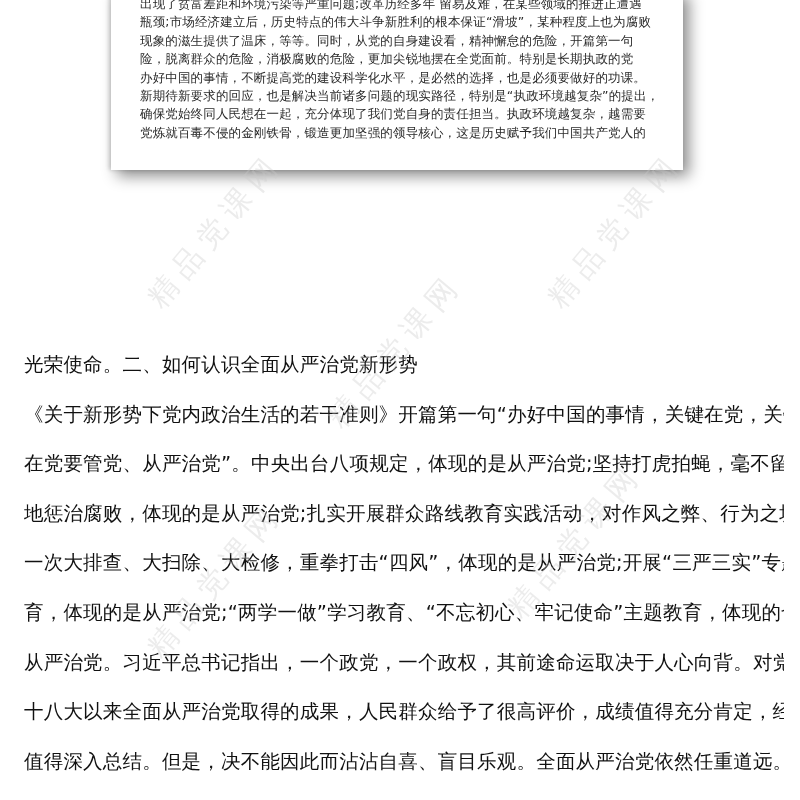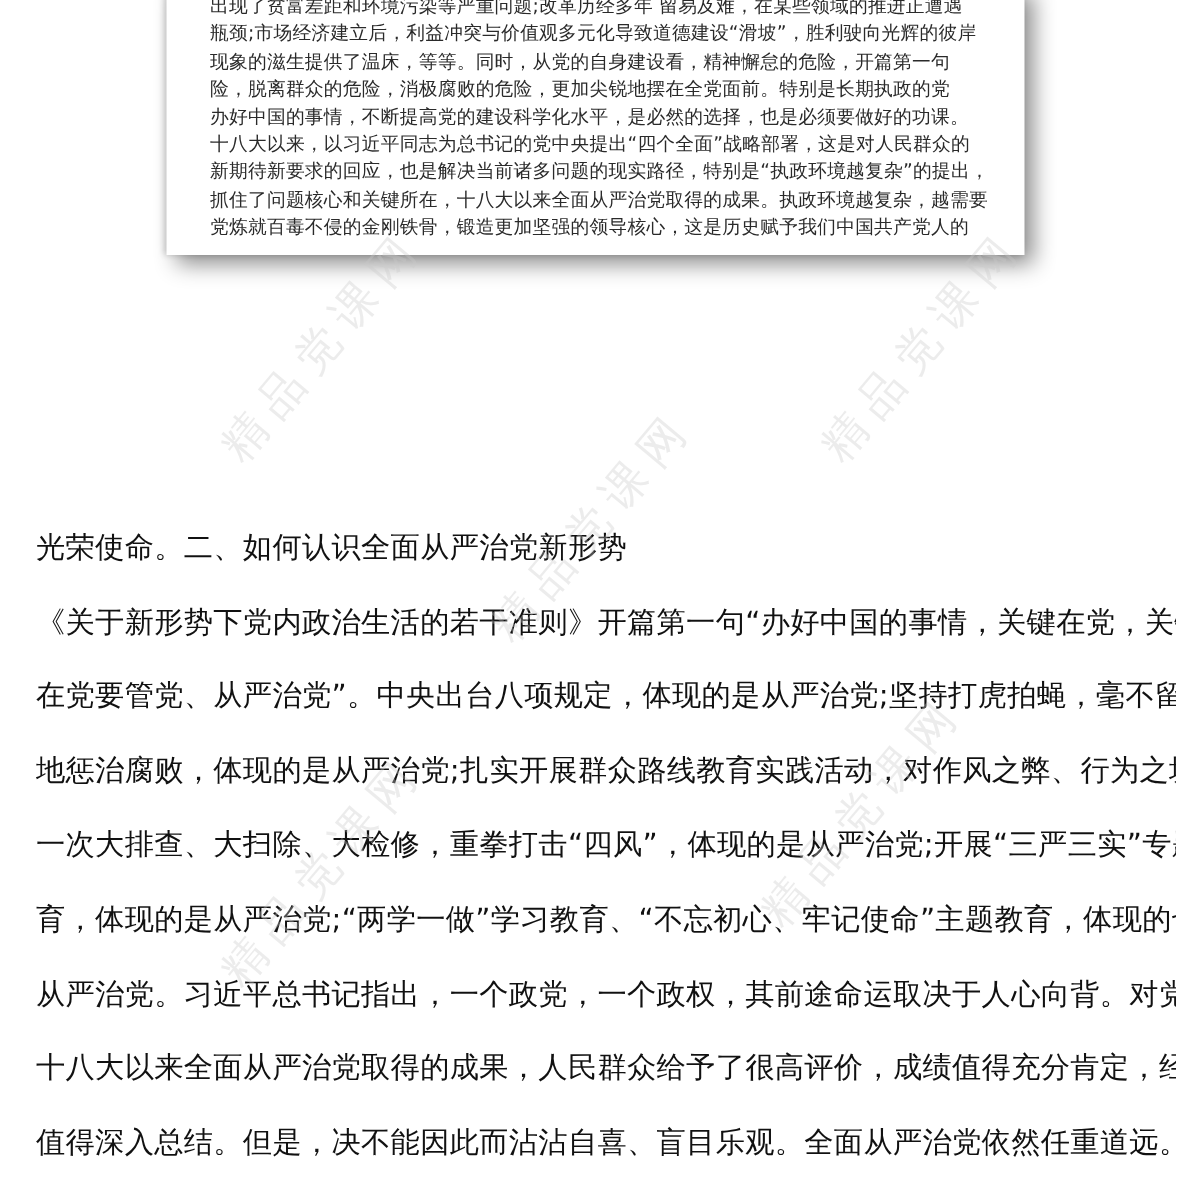--- a/index.html
+++ b/index.html
@@ -70,27 +70,26 @@
       letter-spacing: 0.2px;
       margin-top: 20px;
     }
   </style>
 </head>
 <body>
 
 <div class="paper-card">
   <div class="paper-text">
     <span class="line">出现了贫富差距和环境污染等严重问题;改革历经多年 留易及难，在某些领域的推进正遭遇</span>
-    <span class="line">瓶颈;市场经济建立后，利益冲突与价值观多元化导致道德建设“滑坡”，胜利驶向光辉的彼岸</span>
+    <span class="line">瓶颈;市场经济建立后，历史特点的伟大斗争新胜利的根本保证“滑坡”，某种程度上也为腐败</span>
     <span class="line">现象的滋生提供了温床，等等。同时，从党的自身建设看，精神懈怠的危险，开篇第一句</span>
     <span class="line">险，脱离群众的危险，消极腐败的危险，更加尖锐地摆在全党面前。特别是长期执政的党</span>
     <span class="line">办好中国的事情，不断提高党的建设科学化水平，是必然的选择，也是必须要做好的功课。</span>
-    <span class="line">十八大以来，以习近平同志为总书记的党中央提出“四个全面”战略部署，这是对人民群众的</span>
     <span class="line">新期待新要求的回应，也是解决当前诸多问题的现实路径，特别是“执政环境越复杂”的提出，</span>
-    <span class="line">抓住了问题核心和关键所在，十八大以来全面从严治党取得的成果。执政环境越复杂，越需要</span>
+    <span class="line">确保党始终同人民想在一起，充分体现了我们党自身的责任担当。执政环境越复杂，越需要</span>
     <span class="line">党炼就百毒不侵的金刚铁骨，锻造更加坚强的领导核心，这是历史赋予我们中国共产党人的</span>
   </div>
 </div>
 
 <div class="watermark wm1">精品党课网</div>
 <div class="watermark wm2">精品党课网</div>
 <div class="watermark wm3">精品党课网</div>
 <div class="watermark wm4">精品党课网</div>
 <div class="watermark wm5">精品党课网</div>
 

